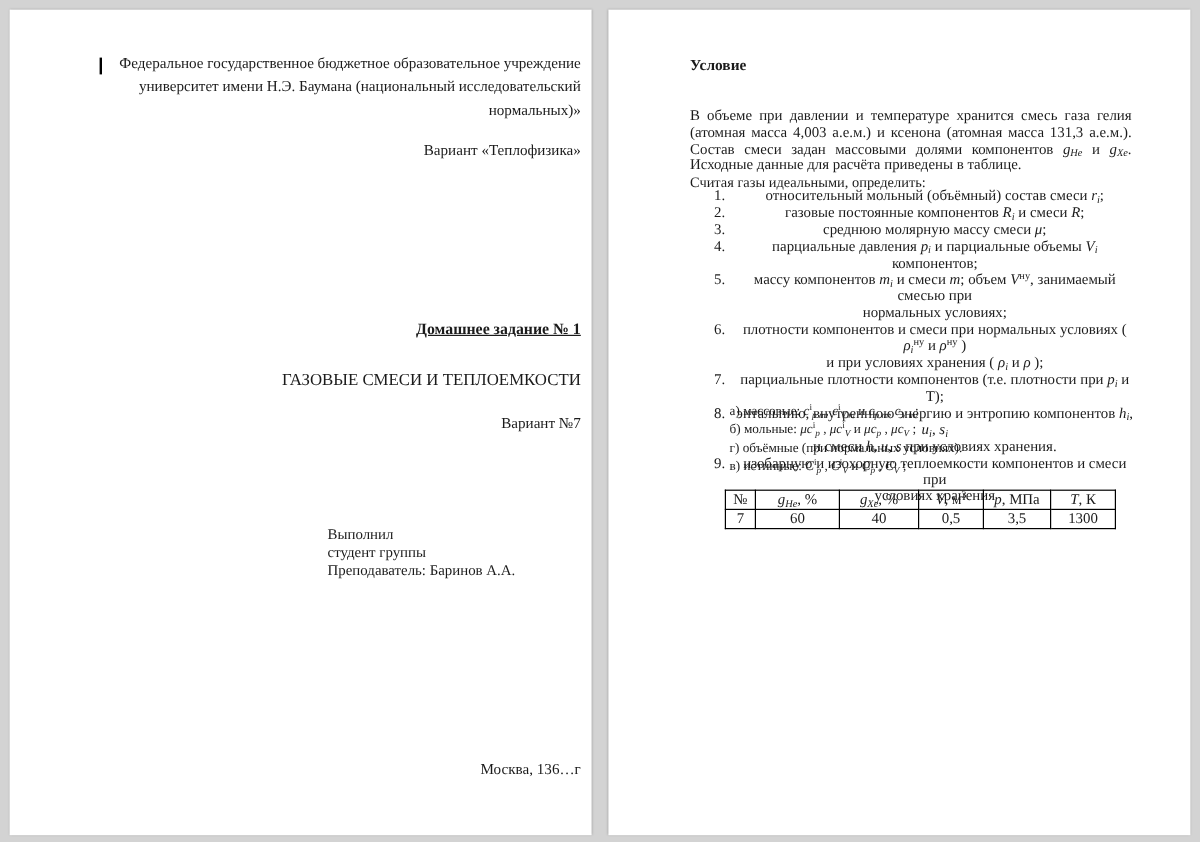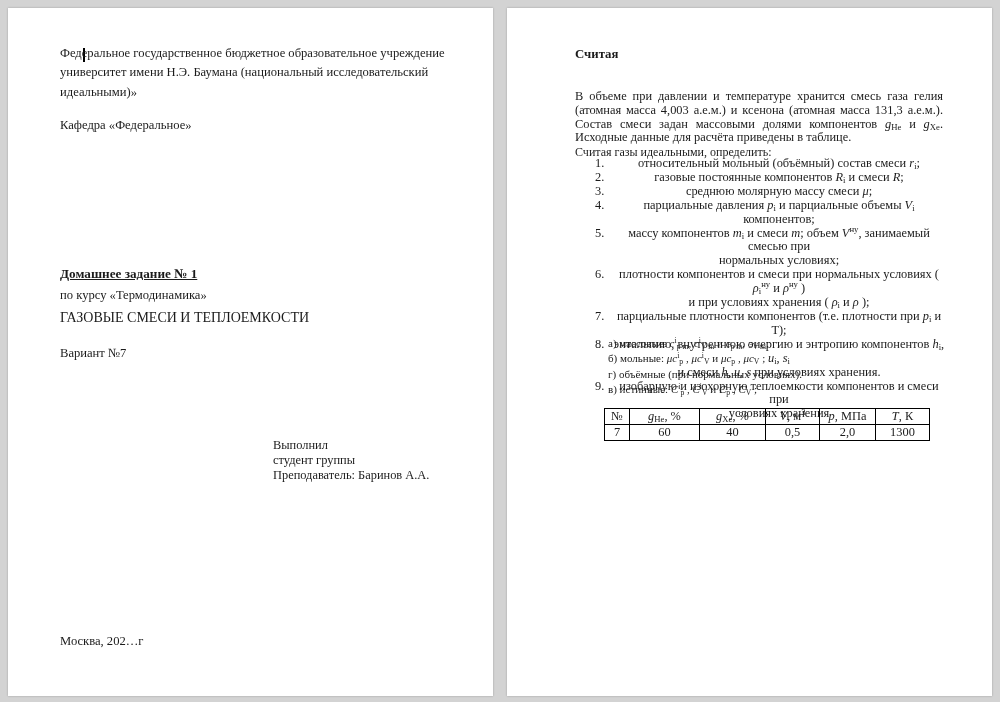--- a/index.html
+++ b/index.html
@@ -13,21 +13,21 @@
   }
   .page{
     position:absolute;top:8px;width:485px;height:688px;
     background:#ffffff;
     box-shadow:0 0 2px rgba(0,0,0,.25);
   }
   #page1{left:8px;}
   #page2{left:507px;}
 
   
-  .centerblock{position:absolute;left:52px;width:436px;text-align:left;}
+  .centerblock{position:absolute;left:40px;width:436px;text-align:right;}
   .univ{top:36px;font-size:12.6px;line-height:19.3px;}
   .caret{position:absolute;left:75px;top:40px;width:1.5px;height:14px;background:#000;}
   .dept{top:110px;font-size:12.6px;}
   .hw-title{top:258px;font-size:13.2px;font-weight:bold;text-decoration:underline;}
   .course{top:280px;font-size:12.6px;}
   .subject{top:302px;font-size:14px;}
   .variant{top:338px;font-size:12.6px;}
   .author{position:absolute;left:265px;top:430px;font-size:12.4px;line-height:14.8px;text-align:left;}
   .footer{top:626px;font-size:12.6px;}
 
@@ -35,21 +35,21 @@
   .heading{position:absolute;left:68px;top:39px;font-size:12.8px;font-weight:bold;}
   .intro{position:absolute;left:68px;top:82px;width:368px;font-size:12.4px;line-height:13.8px;text-align:justify;}
   .lead{position:absolute;left:68px;top:137px;font-size:12px;}
   .tasklist{position:absolute;left:88px;top:149px;width:350px;font-size:12.4px;line-height:13.9px;}
   .li{display:flex;}
   .li .num{width:18px;flex:0 0 18px;}
   .li .itx{flex:1;text-align:center;}
   .subitems{position:absolute;left:101px;top:328px;width:340px;font-size:11px;line-height:15.3px;}
   sub,sup{font-size:70%;line-height:0;}
   sup{vertical-align:0.55em;}
-  sub{vertical-align:-0.25em;}
+  sub{vertical-align:-0.25em;font-style:italic;}
   i{font-style:italic;}
 
   table.data{
     position:absolute;left:97px;top:400px;
     border-collapse:collapse;table-layout:fixed;
     font-size:12.4px;
   }
   table.data td{
     border:1px solid #000;height:15px;padding:0 2px;
     text-align:center;vertical-align:middle;overflow:hidden;white-space:nowrap;
@@ -57,41 +57,40 @@
 </style>
 </head>
 <body>
 
 <section class="page" id="page1">
   <span class="caret"></span>
 
   <div class="centerblock univ">
     <div>Федеральное государственное бюджетное образовательное учреждение</div>
     <div>университет имени Н.Э. Баумана (национальный исследовательский</div>
-    <div>идеальными)»</div>
+    <div>нормальных)»</div>
   </div>
 
-  <div class="centerblock dept">Кафедра «Федеральное»</div>
+  <div class="centerblock dept">Вариант «Теплофизика»</div>
 
   <div class="centerblock hw-title">Домашнее задание № 1</div>
-  <div class="centerblock course">по курсу «Термодинамика»</div>
   <div class="centerblock subject">ГАЗОВЫЕ СМЕСИ И ТЕПЛОЕМКОСТИ</div>
   <div class="centerblock variant">Вариант №7</div>
 
   <div class="author">
     <div>Выполнил</div>
     <div>студент группы</div>
     <div>Преподаватель: Баринов А.А.</div>
   </div>
 
-  <div class="centerblock footer">Москва, 202…г</div>
+  <div class="centerblock footer">Москва, 136…г</div>
 </section>
 
 <section class="page" id="page2">
-  <div class="heading">Считая</div>
+  <div class="heading">Условие</div>
 
   <div class="intro">В объеме при давлении и температуре хранится смесь газа гелия (атомная масса 4,003 а.е.м.) и ксенона (атомная масса 131,3 а.е.м.). Состав смеси задан массовыми долями компонентов <i>g</i><sub>He</sub> и  <i>g</i><sub>Xe</sub>. Исходные данные для расчёта приведены в таблице.</div>
 
   <div class="lead">Считая газы идеальными, определить:</div>
 
   <div class="tasklist">
     <div class="li">
         <span class="num">1.</span>
         <span class="itx">относительный мольный (объёмный) состав смеси <i>r</i><sub>i</sub>;</span>
       </div>
@@ -152,18 +151,18 @@
       <td><i>g</i><sub>Xe</sub>, %</td>
       <td><i>V</i>, м<sup>3</sup></td>
       <td><i>p</i>, МПа</td>
       <td><i>T</i>, К</td>
     </tr>
     <tr>
       <td>7</td>
       <td>60</td>
       <td>40</td>
       <td>0,5</td>
-      <td>2,0</td>
+      <td>3,5</td>
       <td>1300</td>
     </tr>
   </tbody>
     </table>
 </section>
 
 </body></html>

